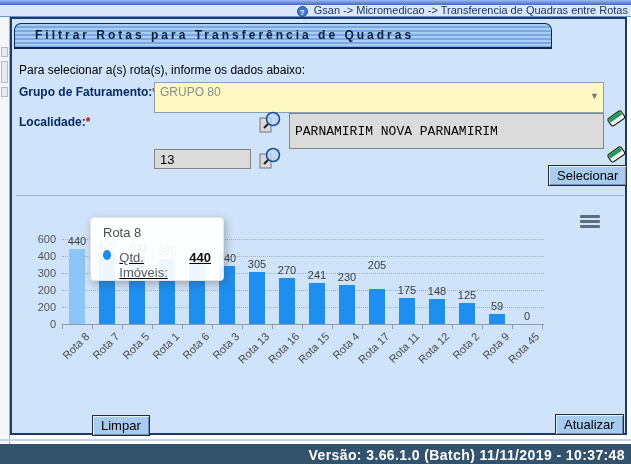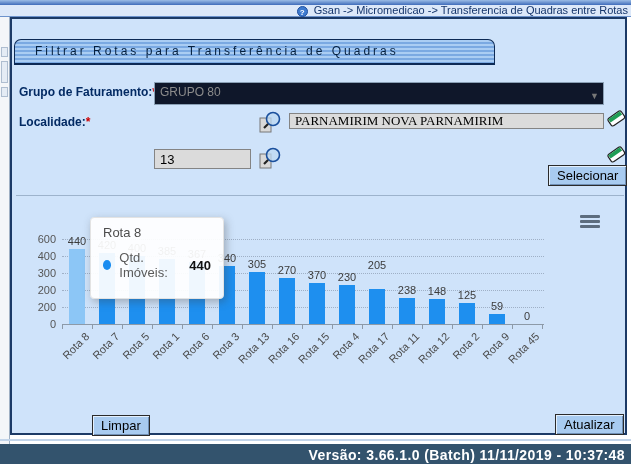--- a/index.html
+++ b/index.html
@@ -13,37 +13,37 @@
   .help-icon { display:inline-block; width:11px; height:11px; line-height:11px; border-radius:50%;
     background:#3e7bd0; color:#fff; font-size:8px; font-weight:bold; text-align:center; vertical-align:-1px; margin-right:3px; border:1px solid #1d4e9e; }
 
   
   .leftstrip { position:absolute; left:0; top:17px; width:10px; height:447px; background:#f4f6f9; border-right:1px solid #9fb0c4; }
   .leftstrip .seg { position:absolute; left:1px; width:7px; border:1px solid #aebdd0; background:#e5ecf5; }
 
   
   .window { position:absolute; left:10px; top:17px; width:617px; height:418px; background:#cfe3fa; border:2px solid #1c3a66; }
 
-  .title-tab { position:absolute; left:2px; top:20px; width:481px; height:26px;
+  .title-tab { position:absolute; left:2px; top:4px; width:538px; height:26px;
     background:repeating-linear-gradient(180deg,#aacdf3 0 2px,#7aa9e2 2px 4px);
     border:1px solid #0d2a55; border-radius:7px 7px 0 0; border-bottom:2px solid #0d2a55;
-    font-size:12px; font-weight:normal; letter-spacing:3px; color:#05203f; line-height:23px; padding-left:20px; }
+    font-size:12px; font-weight:bold; letter-spacing:3px; color:#05203f; line-height:23px; padding-left:20px; }
 
   .instruction { position:absolute; left:7px; top:44px; font-size:12px; color:#000; }
   .fld-label { position:absolute; left:7px; font-size:12px; font-weight:bold; color:#032a63; }
   .req { color:#cc0000; }
 
-  .ddl { position:absolute; left:142px; top:63px; width:450px; height:23px; background:#0f172a;
+  .ddl { position:absolute; left:142px; top:63px; width:450px; height:31px; background:#fef9c3;
     border:1px solid #8aa0b5; font-size:12px; color:#8b8b8b; line-height:19px; padding-left:5px; cursor:default; }
   .ddl .arrow { position:absolute; right:4px; top:4px; font-size:9px; color:#777; }
 
   input.code { position:absolute; left:142px; width:97px; height:20px; background:#dbdbdb;
     border:1px solid #848484; font-family:"Liberation Sans",sans-serif; font-size:13px; color:#000; padding-left:5px; }
-  input.name { position:absolute; left:277px; width:315px; height:16px; background:#dbdbdb;
-    border:1px solid #848484; font-family:Liberation Serif, serif; font-size:13px; color:#000; padding-left:5px; }
+  input.name { position:absolute; left:277px; width:315px; height:36px; background:#dbdbdb;
+    border:1px solid #848484; font-family:Liberation Mono, monospace; font-size:13px; color:#000; padding-left:5px; }
   .mag { position:absolute; left:246px; width:26px; height:26px; cursor:pointer; }
   .eraser { position:absolute; left:593px; width:22px; height:22px; cursor:pointer; }
 
   .btn { position:absolute; height:21px; background:#a8cbf0; border:1px solid #2b2b2b;
     box-shadow:inset 1px 1px 0 #e4f0fc, inset -1px -1px 0 #6f8fb5;
     font-family:"Liberation Sans",sans-serif; font-size:13px; color:#000; text-align:center; line-height:19px; cursor:pointer; padding:0 8px; }
 
   .divider { position:absolute; left:4px; top:176px; width:608px; border-top:1px solid #9db3cc; }
 
   
@@ -55,21 +55,21 @@
   .xtickmark { position:absolute; top:306px; width:1px; height:4px; background:#8d9aa8; }
   .bar { position:absolute; width:16px; cursor:pointer; }
   .vlabel { position:absolute; width:40px; text-align:center; font-size:11px; color:#3c3c3c; }
   .xlabel { position:absolute; top:311px; width:52px; text-align:right; font-size:11px; color:#4a4a4a;
     transform:rotate(-45deg); transform-origin:top right; }
 
   
   .tooltip { position:absolute; left:78px; top:198px; width:134px; background:rgba(255,255,255,0.93);
     border:1px solid #e3e3e3; border-radius:4px; box-shadow:2px 3px 9px rgba(60,60,60,0.35); z-index:5; }
   .tooltip .tt-title { font-size:13px; color:#4d4d4d; padding:7px 12px 4px 12px; }
-  .tooltip .tt-row { display:flex; align-items:center; padding:6px 12px 18px 12px; }
+  .tooltip .tt-row { display:flex; align-items:flex-start; padding:6px 12px 0 12px;text-decoration:underline; }
   .tooltip .tt-dot { width:10px; height:10px; border-radius:50%; background:#1a8cf0; margin-right:8px; }
   .tooltip .tt-label { font-size:13px; color:#5a5a5a; margin-right:6px; }
   .tooltip .tt-value { font-size:13px; font-weight:bold; color:#111; }
 
   
   .gapline { position:absolute; left:0; top:439px; width:631px; border-top:2px solid #c3d5ea; }
   .footer { position:absolute; left:0; top:444px; width:631px; height:20px; background:#33536d; }
   .footer span { position:absolute; right:6px; top:3px; font-size:14px; font-weight:bold; color:#ffffff; letter-spacing:0.4px; }
 </style>
 </head>
@@ -88,20 +88,21 @@
   <div class="leftstrip">
     <div class="seg" style="top:30px;height:10px;"></div>
     <div class="seg" style="top:44px;height:22px;"></div>
     <div class="seg" style="top:70px;height:10px;"></div>
   </div>
 
   <div class="window">
 
     <div class="title-tab">Filtrar Rotas para Transferência de Quadras</div>
 
+    <div class="instruction">Para selecionar a(s) rota(s), informe os dados abaixo:</div>
 
     <div class="fld-label" style="top:66px;">
       <span>Grupo de Faturamento:</span><span class="req">*</span>
     </div>
     <div class="ddl">
       <span>GRUPO 80</span>
       <span class="arrow">▼</span>
     </div>
 
     <div class="fld-label" style="top:96px;">
@@ -181,33 +182,33 @@
         <div class="xtickmark" style="left:200px"></div>
         <div class="bar" style="left:237px;top:253px;height:52px;background:#1e8fef"></div>
         <div class="vlabel" style="left:225px;top:239px">305</div>
         <div class="xlabel" style="left:199px">Rota 13</div>
         <div class="xtickmark" style="left:230px"></div>
         <div class="bar" style="left:267px;top:259px;height:46px;background:#1e8fef"></div>
         <div class="vlabel" style="left:255px;top:245px">270</div>
         <div class="xlabel" style="left:229px">Rota 16</div>
         <div class="xtickmark" style="left:260px"></div>
         <div class="bar" style="left:297px;top:264px;height:41px;background:#1e8fef"></div>
-        <div class="vlabel" style="left:285px;top:250px">370</div>
+        <div class="vlabel" style="left:285px;top:250px">241</div>
         <div class="xlabel" style="left:259px">Rota 15</div>
         <div class="xtickmark" style="left:290px"></div>
         <div class="bar" style="left:327px;top:266px;height:39px;background:#1e8fef"></div>
         <div class="vlabel" style="left:315px;top:252px">230</div>
         <div class="xlabel" style="left:289px">Rota 4</div>
         <div class="xtickmark" style="left:320px"></div>
         <div class="bar" style="left:357px;top:270px;height:35px;background:#1e8fef"></div>
         <div class="vlabel" style="left:345px;top:240px">205</div>
         <div class="xlabel" style="left:319px">Rota 17</div>
         <div class="xtickmark" style="left:350px"></div>
         <div class="bar" style="left:387px;top:279px;height:26px;background:#1e8fef"></div>
-        <div class="vlabel" style="left:375px;top:265px">238</div>
+        <div class="vlabel" style="left:375px;top:265px">175</div>
         <div class="xlabel" style="left:349px">Rota 11</div>
         <div class="xtickmark" style="left:380px"></div>
         <div class="bar" style="left:417px;top:280px;height:25px;background:#1e8fef"></div>
         <div class="vlabel" style="left:405px;top:266px">148</div>
         <div class="xlabel" style="left:379px">Rota 12</div>
         <div class="xtickmark" style="left:410px"></div>
         <div class="bar" style="left:447px;top:284px;height:21px;background:#1e8fef"></div>
         <div class="vlabel" style="left:435px;top:270px">125</div>
         <div class="xlabel" style="left:409px">Rota 2</div>
         <div class="xtickmark" style="left:440px"></div>

